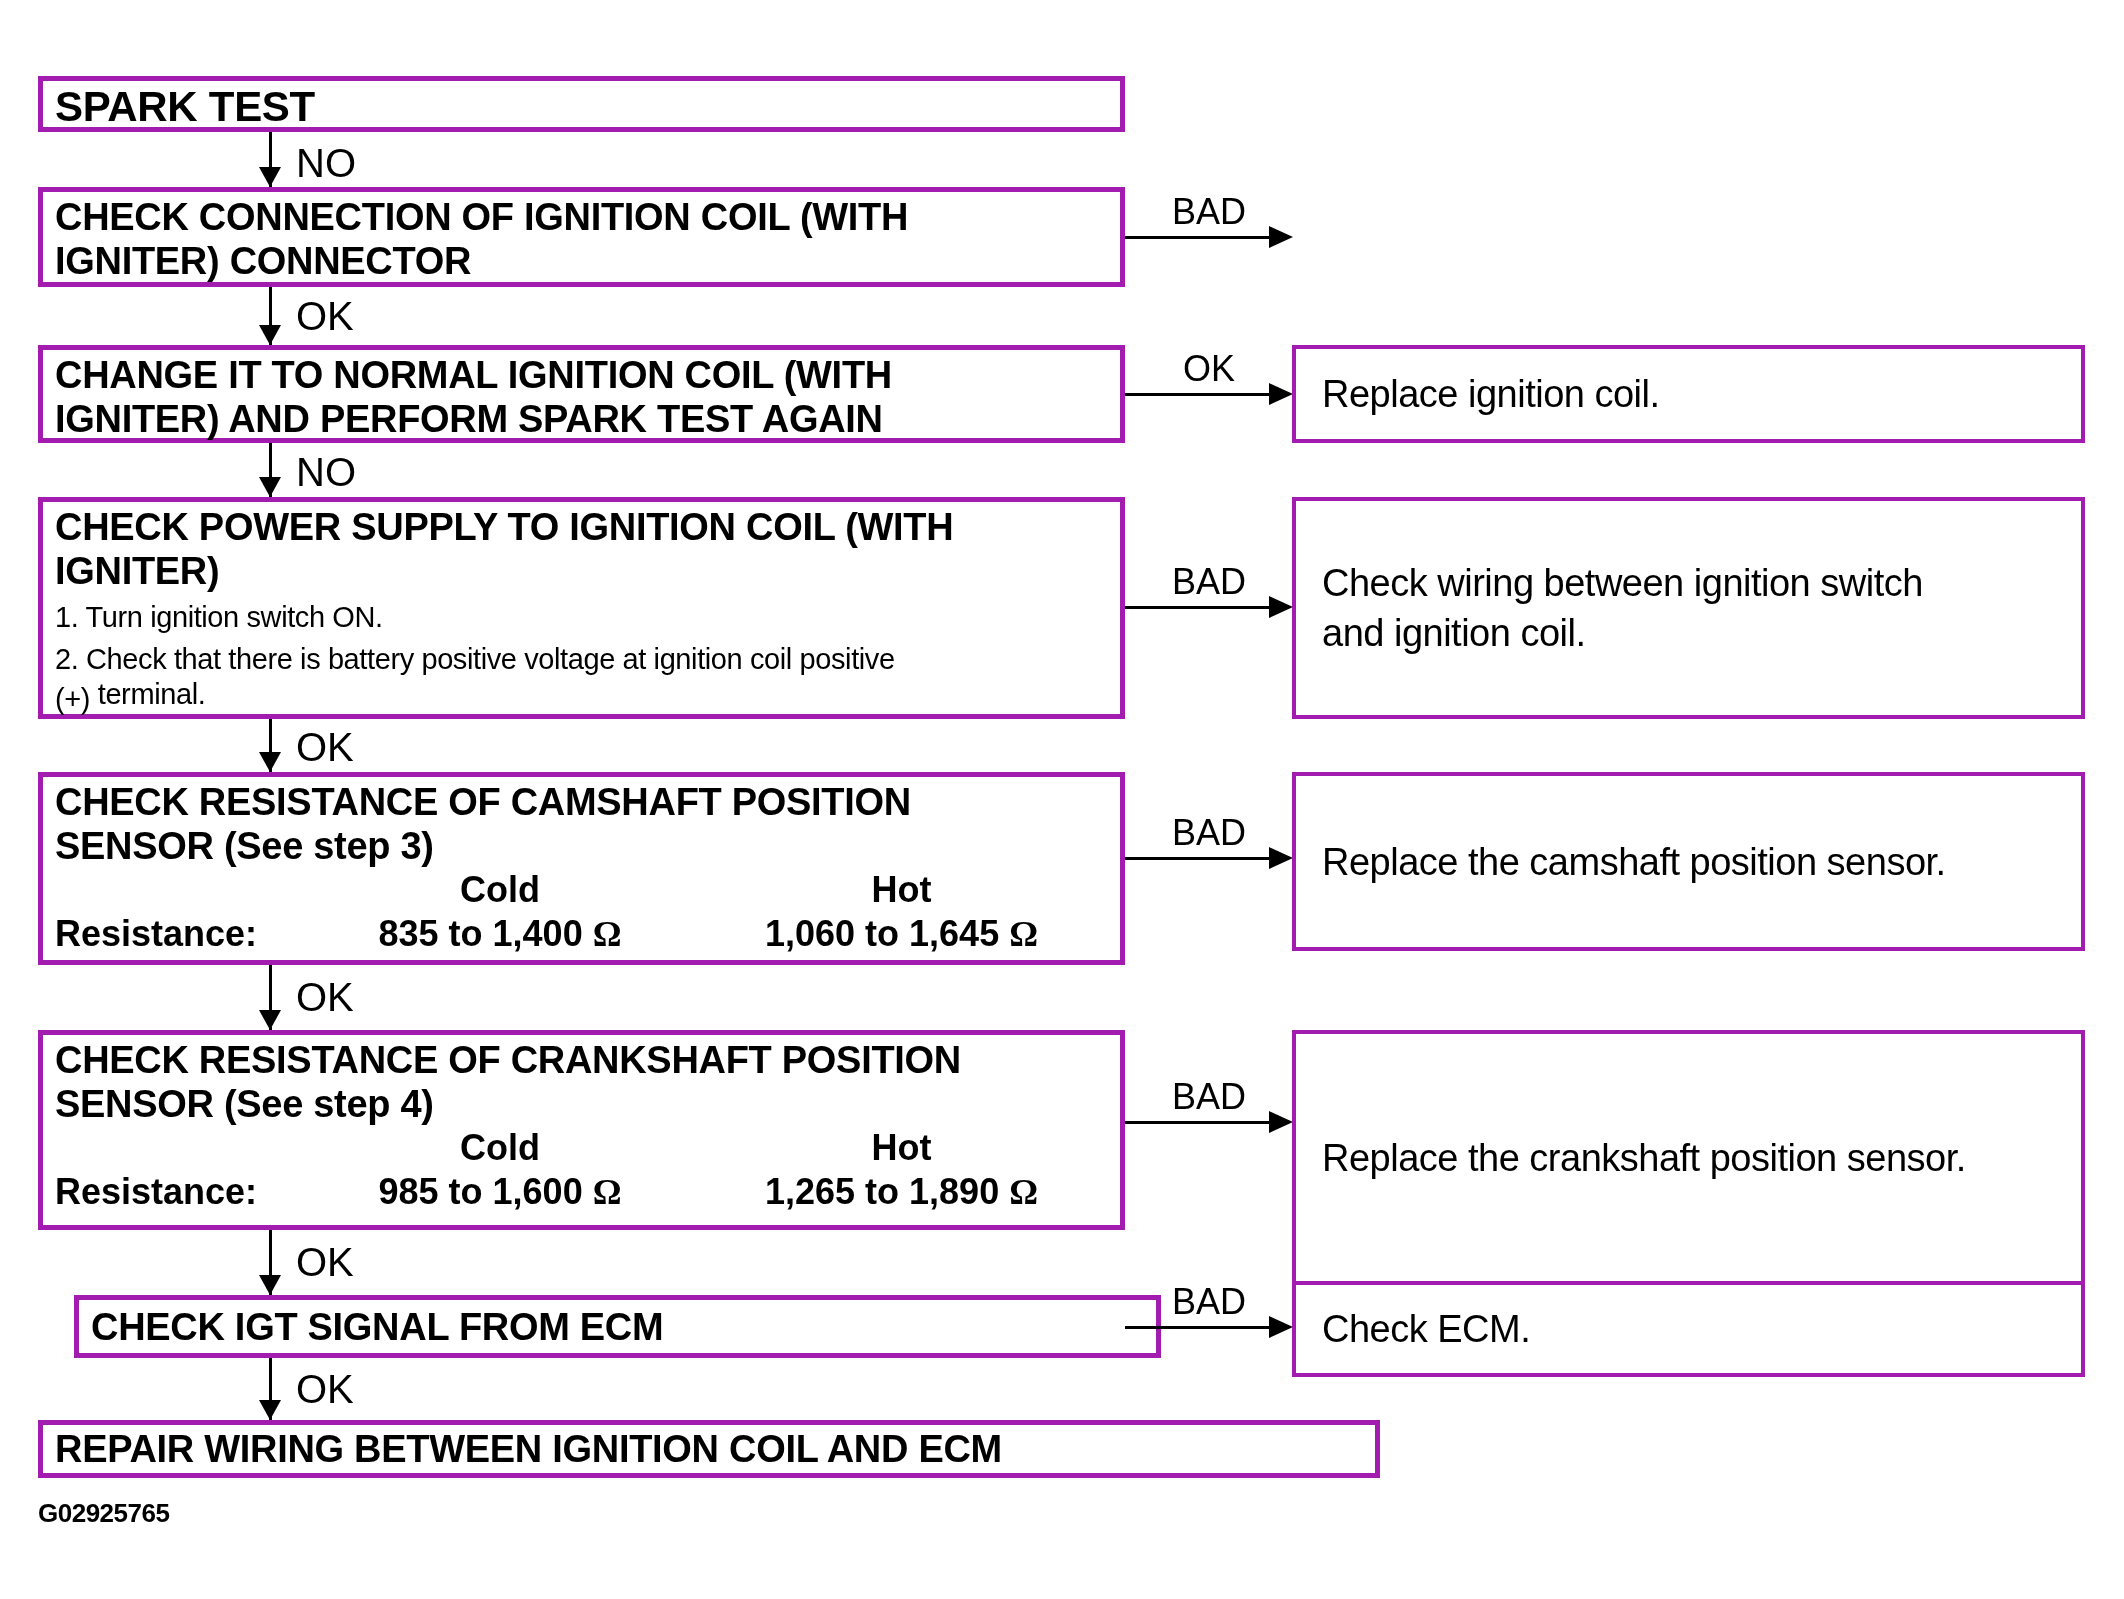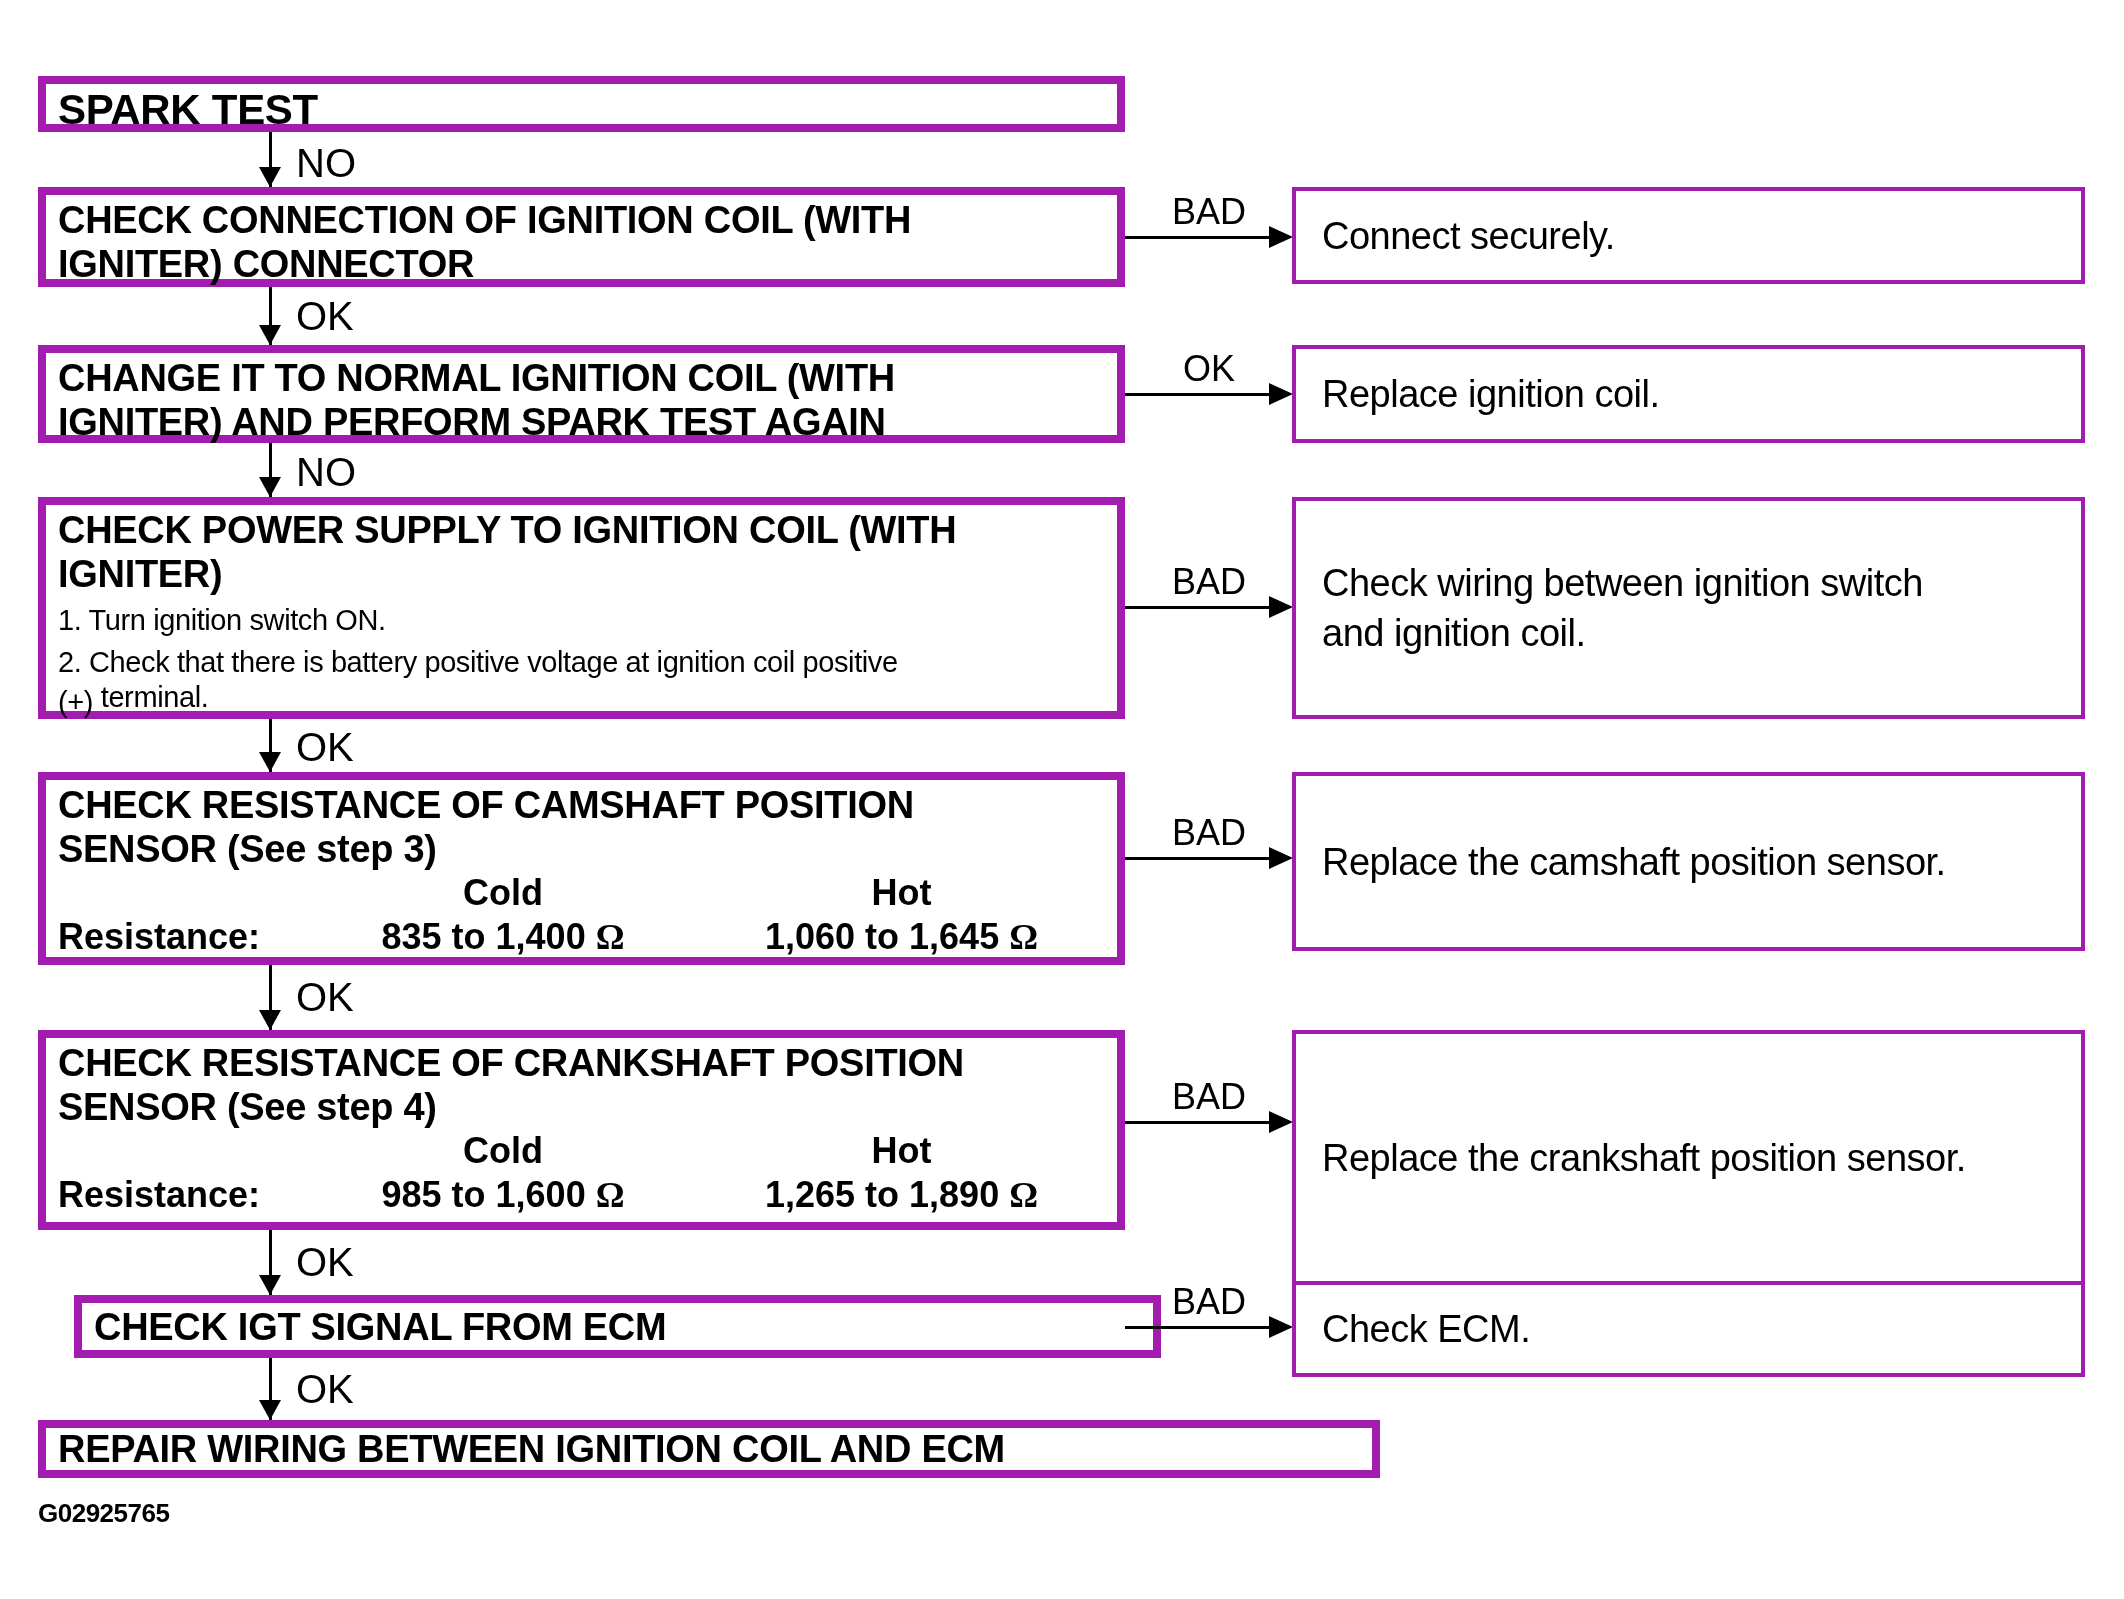--- a/index.html
+++ b/index.html
@@ -1,18 +1,18 @@
 <!DOCTYPE html>
 <html><head>
 <meta charset="utf-8">
 <style>
   html,body{margin:0;padding:0;background:#ffffff;}
   .canvas{position:relative;width:2124px;height:1599px;background:#ffffff;overflow:hidden;
           font-family:"Liberation Sans", sans-serif;color:#000;}
-  .box{position:absolute;border:8px solid #a21caf;background:#fff;box-sizing:border-box;}
+  .box{position:absolute;border:5px solid #a21caf;background:#fff;box-sizing:border-box;}
   .lbox{left:38px;width:1087px;padding:3px 12px;}
   .rbox{left:1292px;width:793px;border-width:4px;display:flex;flex-direction:column;
         justify-content:center;padding:0 26px;}
   .heading{font-weight:bold;font-size:38px;line-height:44px;letter-spacing:-0.3px;white-space:nowrap;}
   .heading.big{font-size:42px;line-height:46px;}
   .detail{font-size:29px;line-height:35px;letter-spacing:-0.4px;white-space:nowrap;}
   .det-gap{margin-top:7px;}
   .paren-sub{position:relative;top:5px;}
   .res{display:grid;grid-template-columns:250px 390px 1fr;font-weight:bold;
        font-size:36px;line-height:44px;}
@@ -139,23 +139,20 @@
   <div class="blabel" style="top:812px;">BAD</div>
 
   <div class="hline" style="top:1121px;left:1125px;width:146px;"></div>
   <div class="harrowhead" style="top:1111px;left:1269px;"></div>
   <div class="blabel" style="top:1076px;">BAD</div>
 
   <div class="hline" style="top:1326px;left:1125px;width:146px;"></div>
   <div class="harrowhead" style="top:1316px;left:1269px;"></div>
   <div class="blabel" style="top:1281px;">BAD</div>
 
-  <div class="box rbox" style="top:187px;height:97px;">
-    <div class="rtext">Connect securely.</div>
-  </div>
 
   <div class="box rbox" style="top:345px;height:98px;">
     <div class="rtext">Replace ignition coil.</div>
   </div>
 
   <div class="box rbox" style="top:497px;height:222px;">
     <div class="rtext">Check wiring between ignition switch</div>
     <div class="rtext">and ignition coil.</div>
   </div>
 

